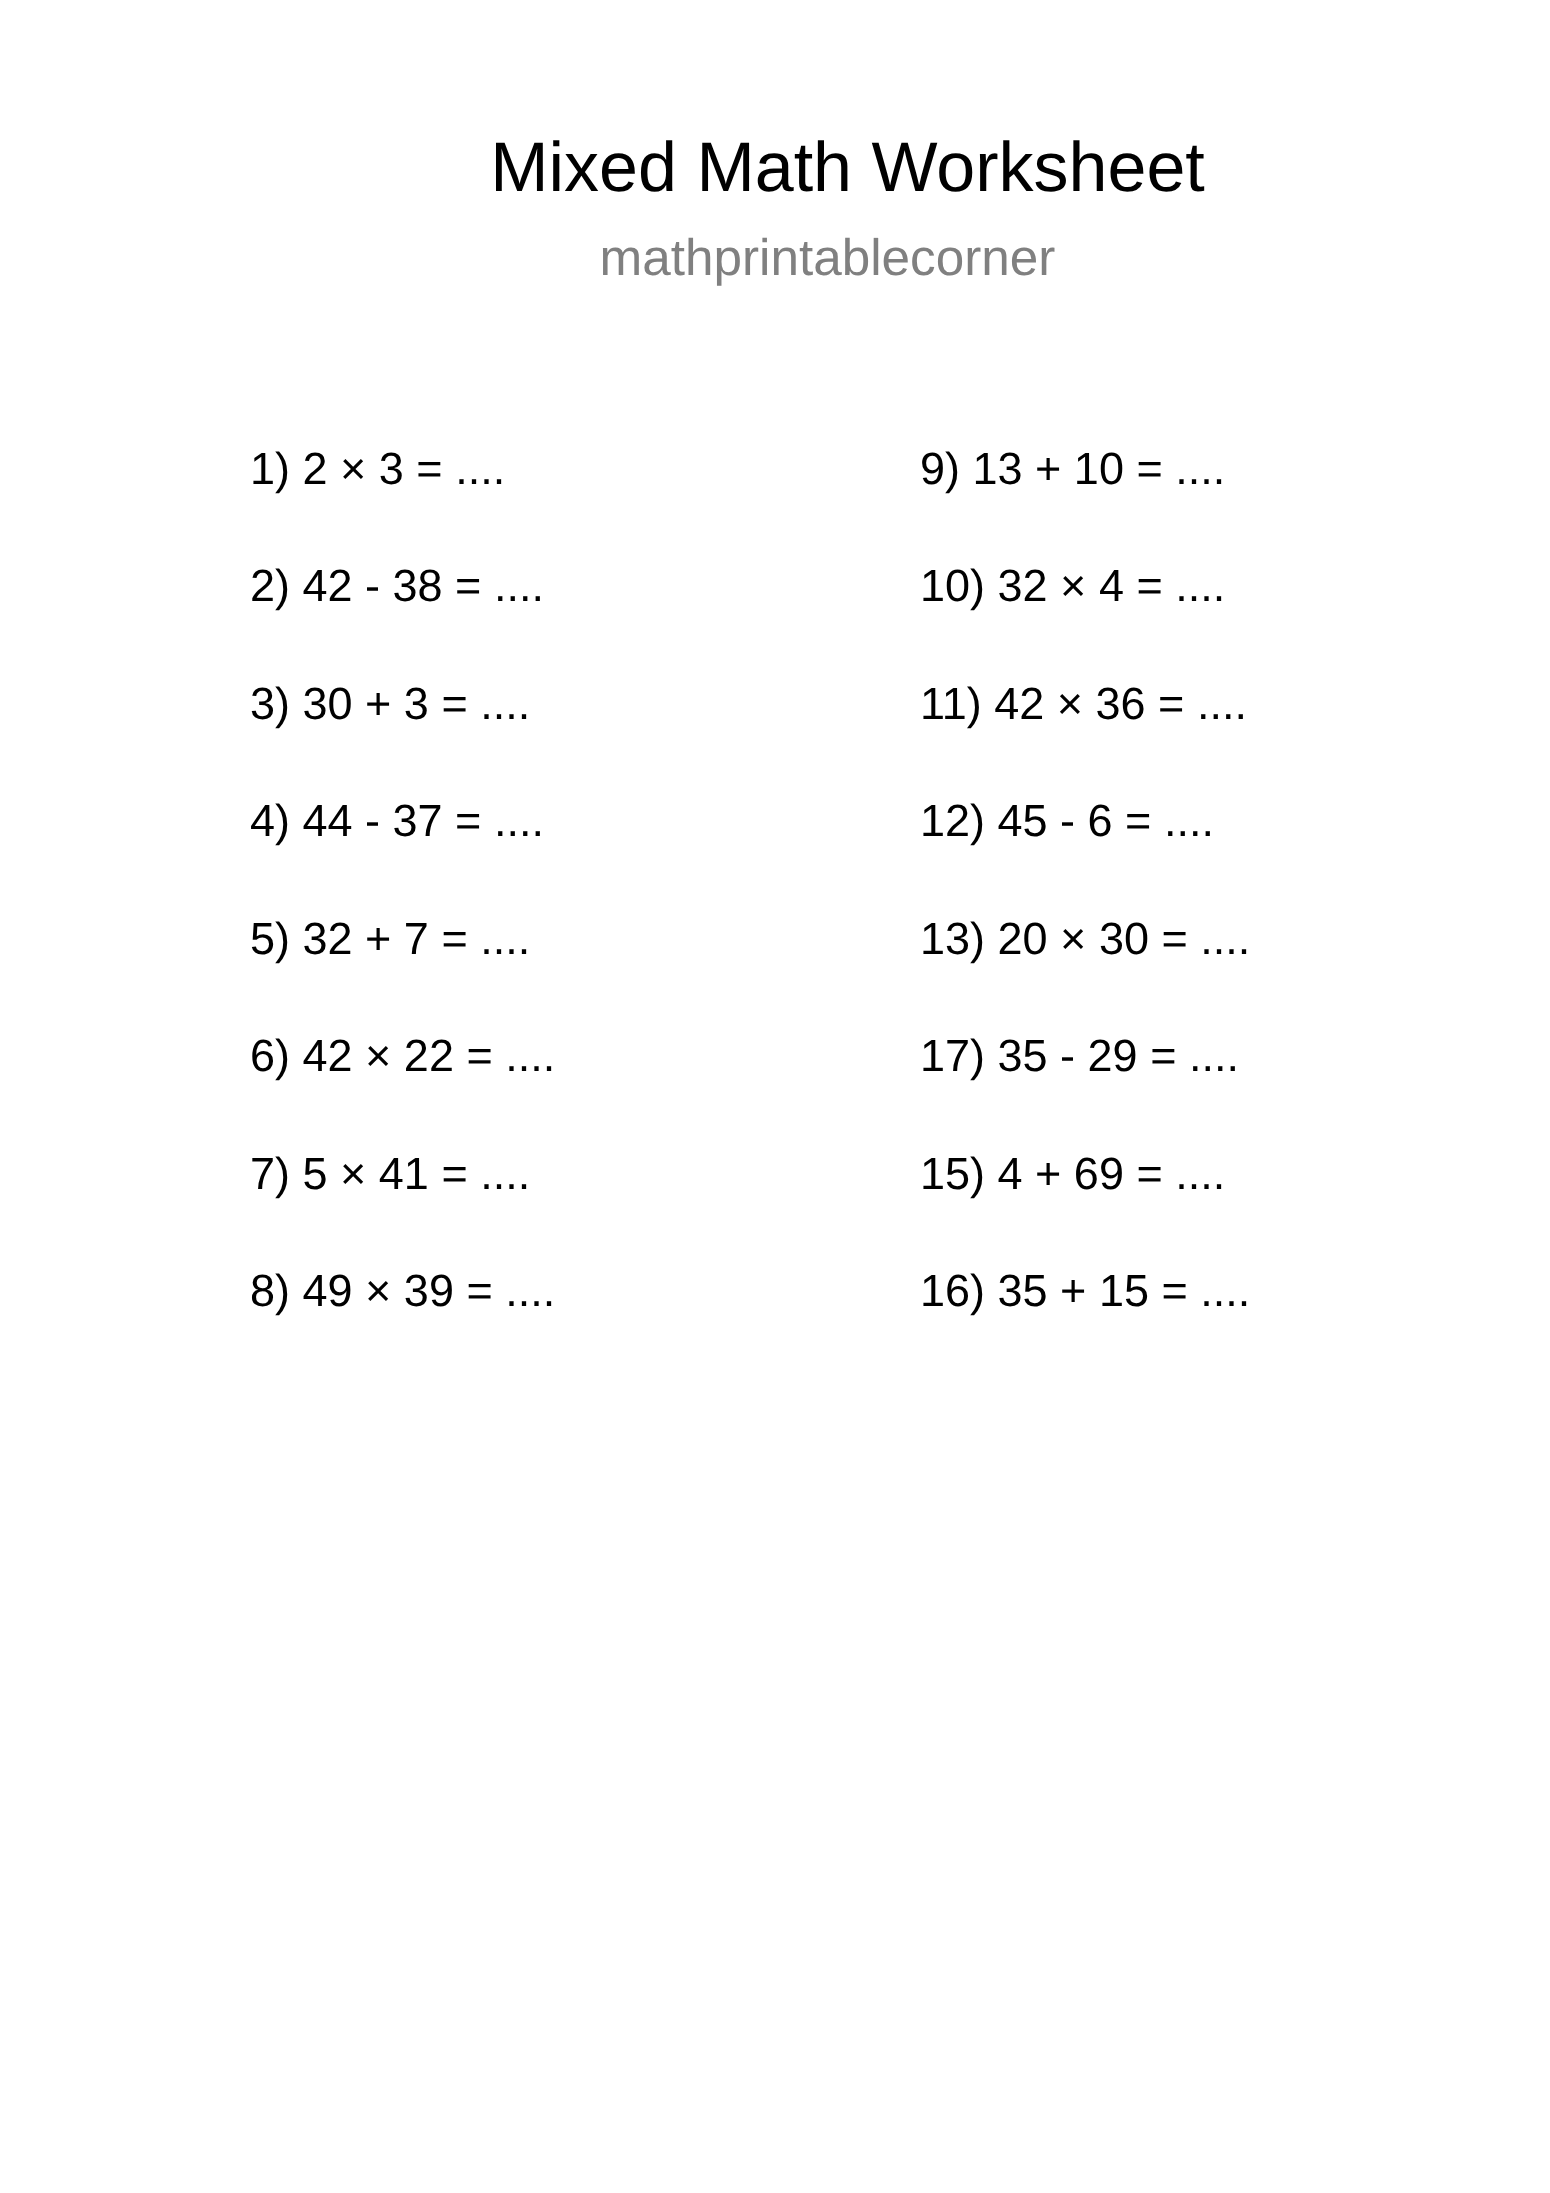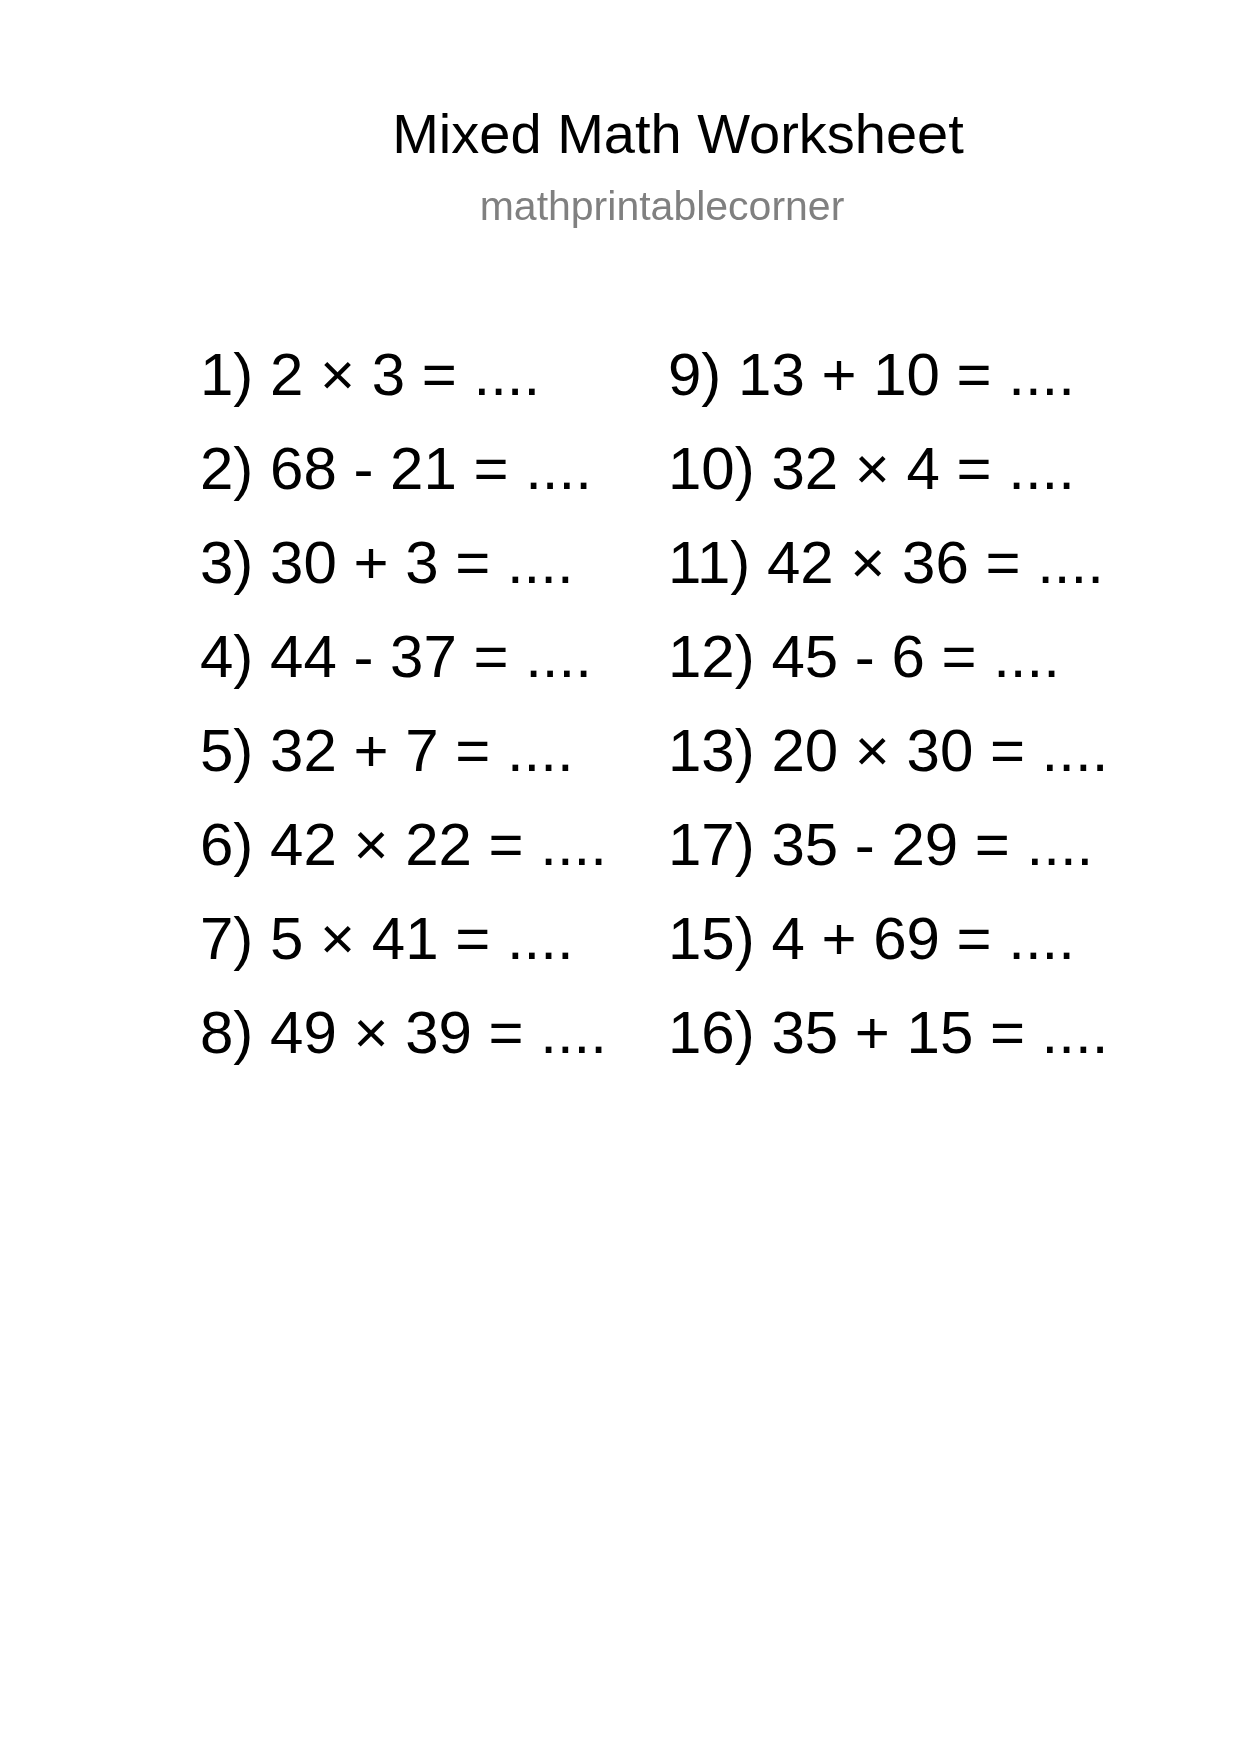--- a/index.html
+++ b/index.html
@@ -34,38 +34,38 @@
       top: 181px;
       text-align: center;
       font-size: 41px;
       line-height: 50px;
       padding-left: 84px;
       box-sizing: border-box;
       color: #808080;
     }
     .problem {
       position: absolute;
-      font-size: 60px;
+      font-size: 36px;
       line-height: 54px;
       white-space: pre;
       color: #000000;
     }
     .col-left { left: 200px; }
-    .col-right { left: 668px; }
+    .col-right { left: 736px; }
   </style>
 </head>
 <body>
 
 <div>
   <div class="title">Mixed Math Worksheet</div>
   <div class="subtitle">mathprintablecorner</div>
 
   <div>
     <div class="problem col-left" style="top:348px">1) 2 × 3 = ....</div>
-    <div class="problem col-left" style="top:442px">2) 68 - 21 = ....</div>
+    <div class="problem col-left" style="top:442px">2) 42 - 38 = ....</div>
     <div class="problem col-left" style="top:536px">3) 30 + 3 = ....</div>
     <div class="problem col-left" style="top:630px">4) 44 - 37 = ....</div>
     <div class="problem col-left" style="top:724px">5) 32 + 7 = ....</div>
     <div class="problem col-left" style="top:818px">6) 42 × 22 = ....</div>
     <div class="problem col-left" style="top:912px">7) 5 × 41 = ....</div>
     <div class="problem col-left" style="top:1006px">8) 49 × 39 = ....</div>
   </div>
 
   <div>
     <div class="problem col-right" style="top:348px">9) 13 + 10 = ....</div>

